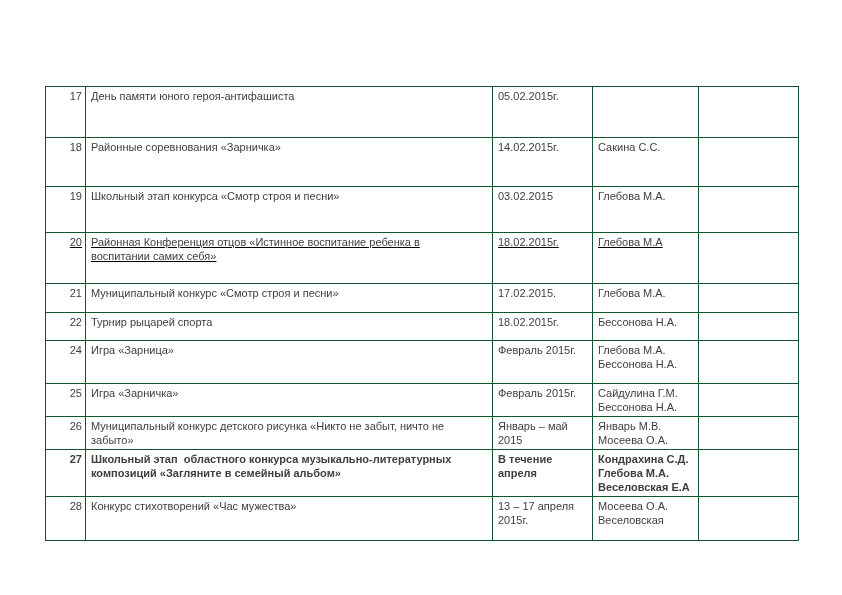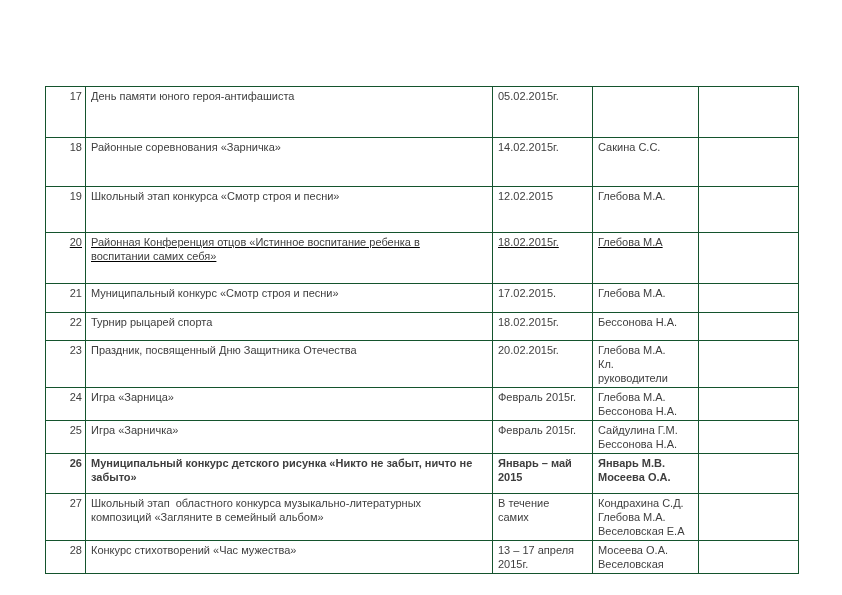--- a/index.html
+++ b/index.html
@@ -74,21 +74,21 @@
         <tr>
     <td class="num">18</td>
     <td class="event">Районные соревнования «Зарничка»</td>
     <td class="date">14.02.2015г.</td>
     <td class="resp">Сакина С.С.</td>
     <td class="extra"></td>
   </tr>
         <tr>
     <td class="num">19</td>
     <td class="event">Школьный этап конкурса «Смотр строя и песни»</td>
-    <td class="date">12.02.2015</td>
+    <td class="date">03.02.2015</td>
     <td class="resp">Глебова М.А.</td>
     <td class="extra"></td>
   </tr>
         <tr>
     <td class="num">20</td>
     <td class="event">Районная Конференция отцов «Истинное воспитание ребенка в
 воспитании самих себя»</td>
     <td class="date">18.02.2015г.</td>
     <td class="resp">Глебова М.А</td>
     <td class="extra"></td>
@@ -98,29 +98,20 @@
     <td class="event">Муниципальный конкурс «Смотр строя и песни»</td>
     <td class="date">17.02.2015.</td>
     <td class="resp">Глебова М.А.</td>
     <td class="extra"></td>
   </tr>
         <tr>
     <td class="num">22</td>
     <td class="event">Турнир рыцарей спорта</td>
     <td class="date">18.02.2015г.</td>
     <td class="resp">Бессонова Н.А.</td>
-    <td class="extra"></td>
-  </tr>
-        <tr>
-    <td class="num">23</td>
-    <td class="event">Праздник, посвященный Дню Защитника Отечества</td>
-    <td class="date">20.02.2015г.</td>
-    <td class="resp">Глебова М.А.
-Кл.
-руководители</td>
     <td class="extra"></td>
   </tr>
         <tr>
     <td class="num">24</td>
     <td class="event">Игра «Зарница»</td>
     <td class="date">Февраль 2015г.</td>
     <td class="resp">Глебова М.А.
 Бессонова Н.А.</td>
     <td class="extra"></td>
   </tr>
@@ -140,21 +131,21 @@
 2015</td>
     <td class="resp">Январь М.В.
 Мосеева О.А.</td>
     <td class="extra"></td>
   </tr>
         <tr>
     <td class="num">27</td>
     <td class="event">Школьный этап  областного конкурса музыкально-литературных
 композиций «Загляните в семейный альбом»</td>
     <td class="date">В течение
-самих</td>
+апреля</td>
     <td class="resp">Кондрахина С.Д.
 Глебова М.А.
 Веселовская Е.А</td>
     <td class="extra"></td>
   </tr>
         <tr>
     <td class="num">28</td>
     <td class="event">Конкурс стихотворений «Час мужества»</td>
     <td class="date">13 – 17 апреля
 2015г.</td>

